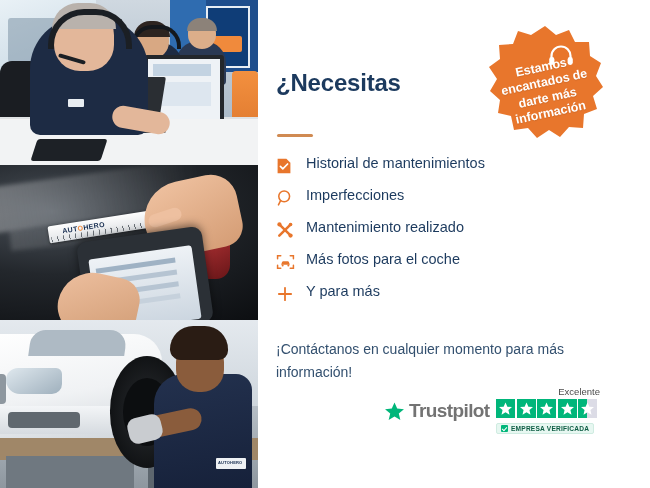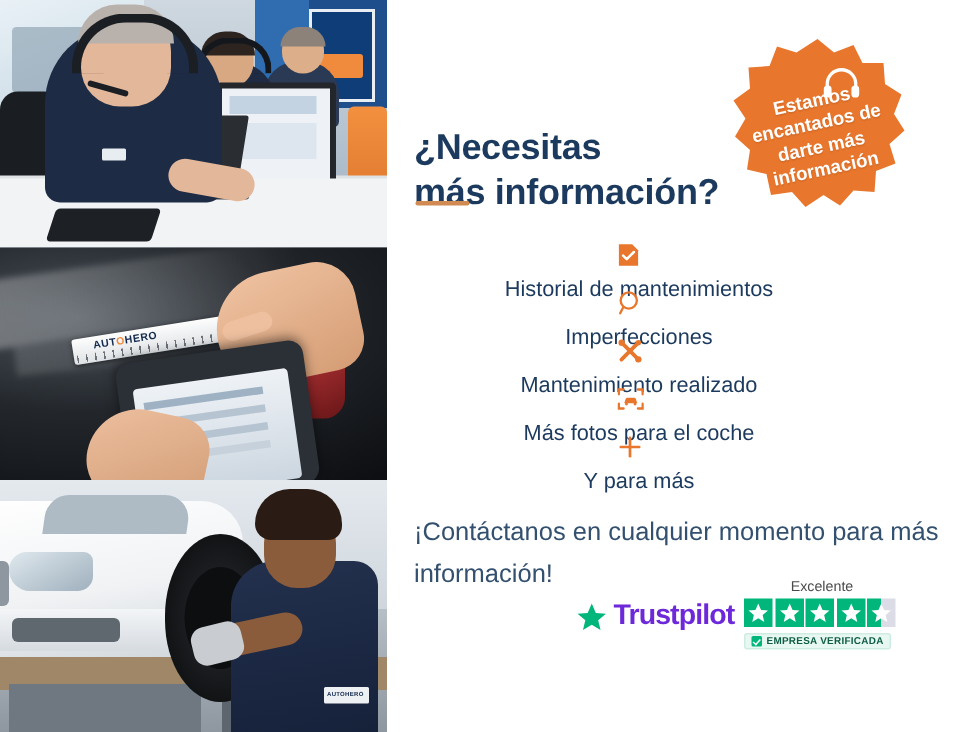--- a/index.html
+++ b/index.html
@@ -90,47 +90,47 @@
   .whead{position:absolute;right:34px;top:18px;width:48px;height:54px;background:#8a5c3c;border-radius:24px 24px 22px 22px;}
   .whair{position:absolute;right:30px;top:6px;width:58px;height:34px;background:#2a1c14;border-radius:30px 30px 12px 14px;}
   .wbadge{position:absolute;right:6px;top:84px;width:30px;height:11px;background:#eef1f4;border-radius:1px;}
   .wbadge:after{content:"AUTOHERO";position:absolute;left:2px;top:2px;font-size:4px;font-weight:bold;color:#12294d;letter-spacing:.2px;}
   .warm{position:absolute;right:56px;top:92px;width:58px;height:22px;background:#8a5c3c;border-radius:11px;transform:rotate(-12deg);}
   .glove{position:absolute;right:96px;top:96px;width:34px;height:26px;background:#c9ccd0;border-radius:9px;transform:rotate(-14deg);}
 
   
   .content{position:relative;flex:1;padding:0;background:#fff;}
 
-  .heading{position:absolute;left:18px;top:68px;width:240px;
+  .heading{position:absolute;left:18px;top:52px;width:240px;
     font-size:24px;line-height:1.24;font-weight:bold;color:#1c3a5e;letter-spacing:-.2px;}
   .rule{position:absolute;left:19px;top:134px;width:36px;height:3px;background:#d08a52;border-radius:2px;}
 
   
   .badge{position:absolute;left:228px;top:24px;width:118px;height:118px;}
   .badge svg{position:absolute;inset:0;}
   .badge-icon{position:absolute;left:62px;top:20px;width:26px;height:22px;}
   .badge-text{position:absolute;left:14px;top:36px;width:92px;
     transform:rotate(-12deg);text-align:center;
     color:#fff;font-weight:bold;font-size:12.5px;line-height:1.22;
     text-shadow:0 1px 1px rgba(0,0,0,.10);}
 
   .features{position:absolute;left:18px;top:155px;width:300px;}
-  .feat{display:flex;align-items:center;height:32px;flex-direction:column;}
+  .feat{display:flex;height:32px;}
   .feat-ico{width:30px;height:22px;flex:0 0 30px;display:flex;align-items:center;justify-content:flex-start;}
   .feat-lbl{font-size:14.5px;color:#1c3a5e;white-space:nowrap;}
 
   .contact{position:absolute;left:18px;top:324px;width:350px;
-    font-size:17px;line-height:1.62;color:#33506f;}
+    font-size:14px;line-height:1.62;color:#33506f;}
 
   
   .tp{position:absolute;left:126px;top:386px;width:216px;height:62px;}
   .tp-logo{position:absolute;left:0;top:14px;display:flex;align-items:center;gap:4px;}
-  .tp-word{font-size:19px;font-weight:bold;color:#6d28d9;letter-spacing:-.6px;}
+  .tp-word{font-size:19px;font-weight:bold;color:#737373;letter-spacing:-.6px;}
   .tp-right{position:absolute;left:112px;top:0;width:104px;}
-  .tp-excellent{font-size:9.5px;color:#4b4b4b;text-align:center;margin-bottom:2px;}
+  .tp-excellent{font-size:9.5px;color:#4b4b4b;text-align:right;margin-bottom:2px;}
   .tp-stars{display:flex;gap:1.5px;}
   .tp-star{width:19px;height:19px;background:#00b67a;display:flex;align-items:center;justify-content:center;}
   .tp-star.half{background:linear-gradient(90deg,#00b67a 50%,#dcdce6 50%);}
   .tp-verified{margin-top:3px;display:inline-flex;align-items:center;gap:3px;
     background:#e7f7f1;border:1px solid #cfece1;border-radius:2px;padding:1px 4px;}
   .tp-vtxt{font-size:6.6px;font-weight:bold;color:#0f5e45;letter-spacing:.2px;}
   .tp-vchk{width:7px;height:7px;background:#00b67a;border-radius:1px;position:relative;}
   .tp-vchk:after{content:"";position:absolute;left:2px;top:.5px;width:2px;height:4px;border:solid #fff;border-width:0 1.2px 1.2px 0;transform:rotate(42deg);}
 </style>
 </head>
@@ -208,21 +208,21 @@
       </div>
       <div class="whead"></div>
       <div class="whair"></div>
       <div class="warm"></div>
       <div class="glove"></div>
     </div>
   </div>
 
   <div class="content">
 
-    <h1 class="heading"><span>¿Necesitas</span><br><span>más información?</span></h1>
+    <h1 class="heading"><span>¿Necesitas</span><br></h1>
 
     <div class="rule"></div>
 
     <div class="badge">
       <svg viewBox="0 0 118 118" width="118" height="118" aria-hidden="true">
         <path d="M59 2 L70 11 L83 6 L89 18 L103 18 L104 32 L115 39 L110 52 L117 63 L107 72 L111 85 L98 90 L97 104 L83 103 L74 113 L63 106 L51 114 L42 104 L28 106 L25 92 L12 89 L14 76 L4 67 L11 55 L3 43 L14 35 L13 21 L27 20 L32 7 L45 11 Z" fill="#e8762c"></path>
       </svg>
       <div class="badge-icon">
         <svg viewBox="0 0 26 22" width="26" height="22" aria-hidden="true">
           <path d="M3.5 16 V12 a9.5 9.5 0 0 1 19 0 V16" fill="none" stroke="#ffffff" stroke-width="2.2" stroke-linecap="round"></path>

